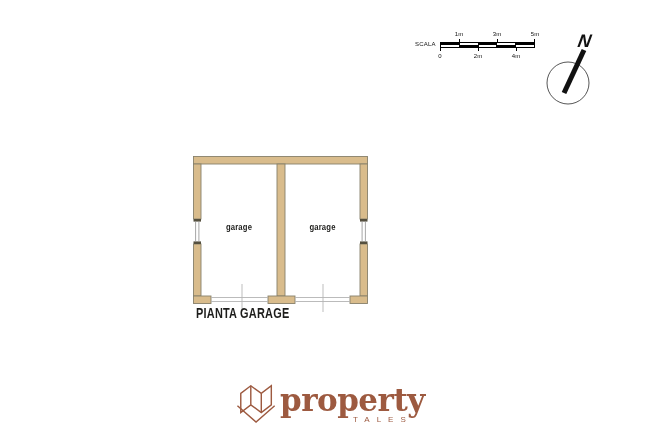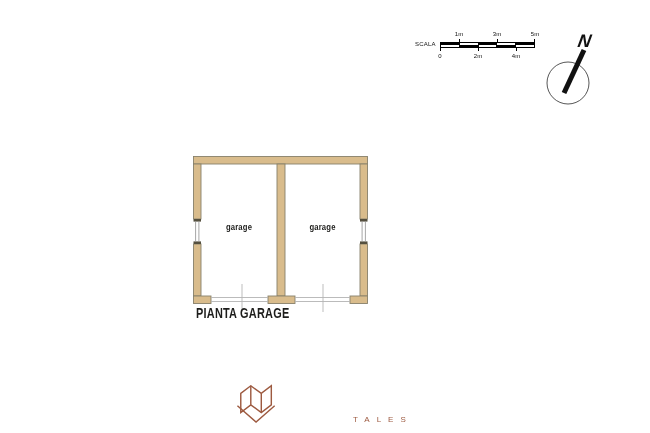--- a/index.html
+++ b/index.html
@@ -131,16 +131,17 @@
 
   <div id="plan-caption">PIANTA GARAGE</div>
 
   <div id="logo">
     <svg viewBox="0 0 44 50" width="42" height="48" style="position:absolute;left:0;top:2px;" fill="none" stroke="var(--logo-color,#9d5a40)" stroke-width="1.5" stroke-linejoin="miter">
       <path d="M5,16 L15.5,8 L26.5,16 L37,8 L37,28 L26.5,36 L15.5,28 L5,36 Z"></path>
       <line x1="15.5" y1="8" x2="15.5" y2="28"></line>
       <line x1="26.5" y1="16" x2="26.5" y2="36"></line>
       <path d="M1.5,29 L21,46 L40.5,29"></path>
     </svg>
+    <div id="logo-brand">property</div>
     <div id="logo-subtitle">TALES</div>
   </div>
 
 </div>
 
 </body></html>

